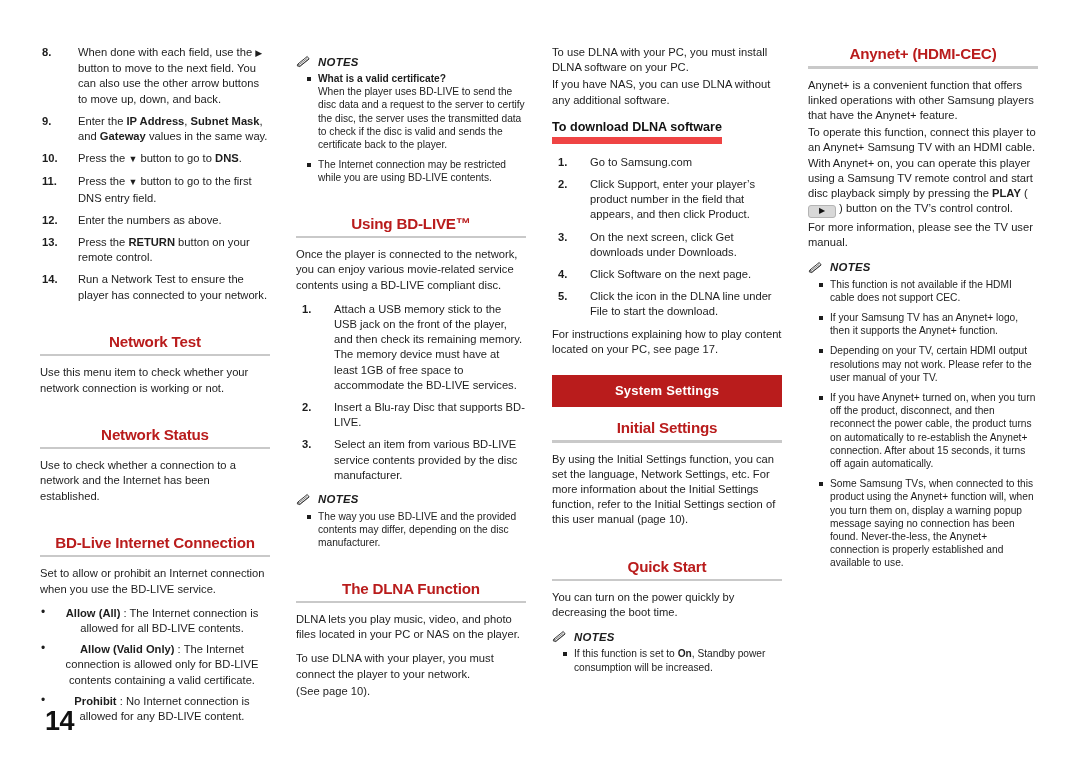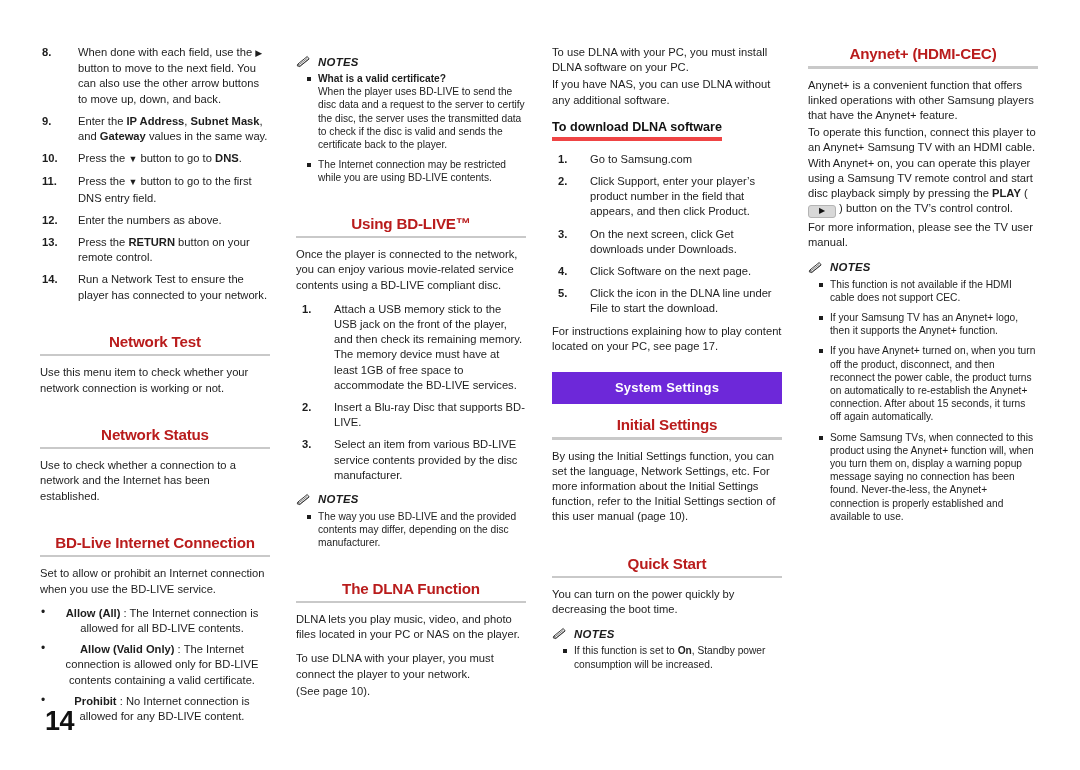--- a/index.html
+++ b/index.html
@@ -59,21 +59,21 @@
     height: 2.5px;
     background: #c9c9c9;
     margin: 4px 0 9px 0;
   }
 
   h3.subsection {
     font-size: 12.6px;
     font-weight: bold;
     margin: 2px 0 0 0;
     display: inline-block;
-    border-bottom: 4px solid #ef4444;
+    border-bottom: 7px solid #ef4444;
     padding-bottom: 3px;
     color: #111;
   }
   .sub-gap { height: 11px; }
 
   
   ol.numlist {
     list-style: none;
     margin: 0 0 0 0;
     padding: 0;
@@ -150,21 +150,21 @@
     left: 11px;
     top: 5px;
     width: 4px;
     height: 4px;
     background: #1d1d1d;
   }
   .note-q { font-weight: bold; display: block; }
 
   
   .banner {
-    background: #6d28d9;
+    background: #b91c1c;
     color: #ffffff;
     font-size: 13px;
     font-weight: bold;
     text-align: center;
     padding: 8px 0 9px 0;
     margin: 18px 0 12px 0;
     letter-spacing: 0.2px;
   }
 
   
@@ -406,20 +406,23 @@
           <span class="notes-title">NOTES</span>
         </div>
         <ul class="notelist">
           <li>
             <span>This function is not available if the HDMI cable does not support CEC.</span>
           </li>
           <li>
             <span>If your Samsung TV has an Anynet+ logo, then it supports the Anynet+ function.</span>
           </li>
           <li>
+            <span>Depending on your TV, certain HDMI output resolutions may not work. Please refer to the user manual of your TV.</span>
+          </li>
+          <li>
             <span>If you have Anynet+ turned on, when you turn off the product, disconnect, and then reconnect the power cable, the product turns on automatically to re-establish the Anynet+ connection. After about 15 seconds, it turns off again automatically.</span>
           </li>
           <li>
             <span>Some Samsung TVs, when connected to this product using the Anynet+ function will, when you turn them on, display a warning popup message saying no connection has been found. Never-the-less, the Anynet+ connection is properly established and available to use.</span>
           </li>
         </ul>
       </div>
     </div>
 
   </div>

